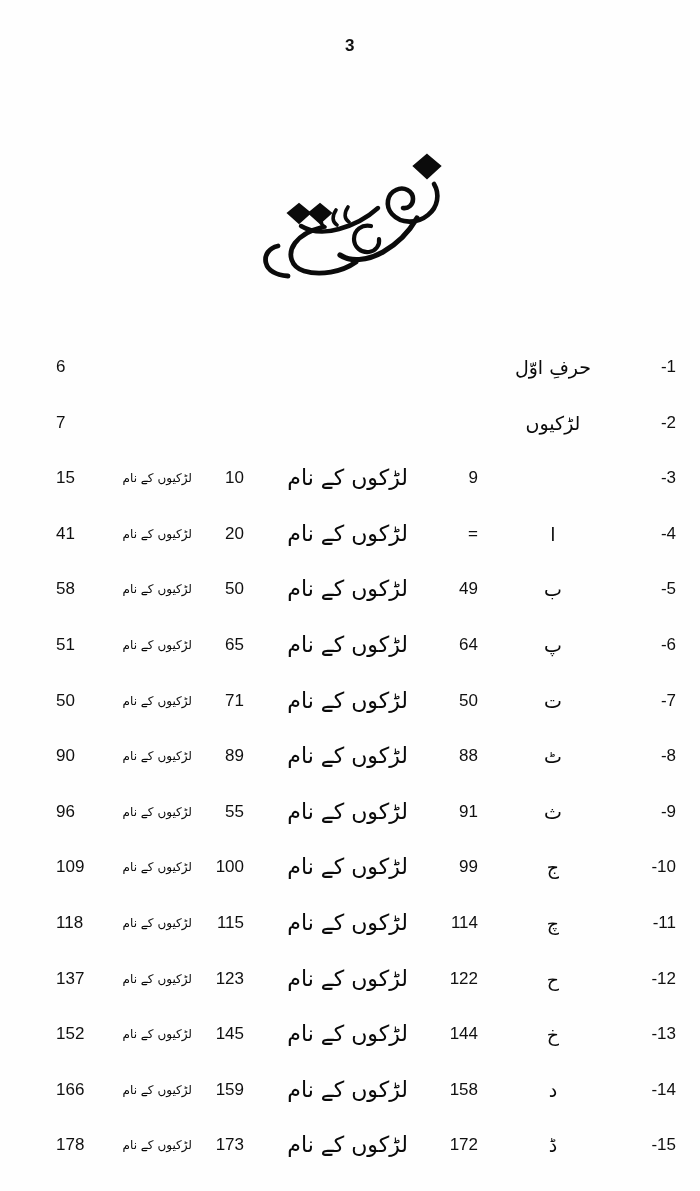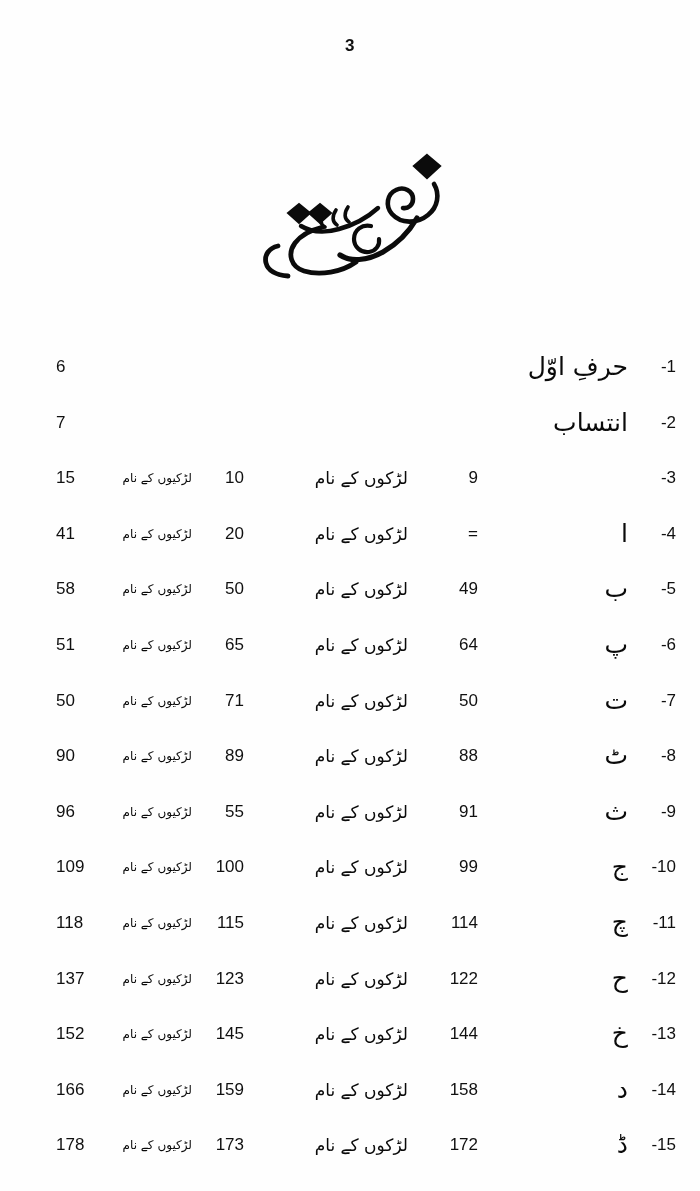--- a/index.html
+++ b/index.html
@@ -83,40 +83,40 @@
     text-align: right;
     font-size: 17px;
     font-weight: normal;
     color: #101010;
     direction: ltr;
   }
   
   .c-label {
     right: 72px;
     width: 150px;
-    text-align: right;
-    font-size: 25px;
+    text-align: center;
+    font-size: 19px;
     color: #0a0a0a;
     direction: rtl;
     font-family: "DejaVu Sans", "Liberation Sans", sans-serif;
   }
   
   .c-num-right {
     right: 222px;
     width: 58px;
     text-align: right;
     font-size: 17px;
     color: #101010;
   }
   
   .c-boys {
     right: 292px;
     width: 130px;
     text-align: right;
-    font-size: 17px;
+    font-size: 22px;
     direction: rtl;
     color: #0a0a0a;
     font-family: "DejaVu Sans", "Liberation Sans", sans-serif;
   }
   
   .c-num-mid {
     right: 456px;
     width: 58px;
     text-align: right;
     font-size: 17px;
@@ -201,21 +201,21 @@
       <span class="cell c-label">حرفِ اوّل</span>
       <span class="cell c-num-right"></span>
       <span class="cell c-boys"></span>
       <span class="cell c-num-mid"></span>
       <span class="cell c-girls"></span>
       <span class="cell c-num-left">6</span>
     </div>
 
     <div class="toc-row">
       <span class="cell c-serial">-2</span>
-      <span class="cell c-label">انتساب</span>
+      <span class="cell c-label">لڑکیوں</span>
       <span class="cell c-num-right"></span>
       <span class="cell c-boys"></span>
       <span class="cell c-num-mid"></span>
       <span class="cell c-girls"></span>
       <span class="cell c-num-left">7</span>
     </div>
 
     <div class="toc-row">
       <span class="cell c-serial">-3</span>
       <span class="cell c-num-right">9</span>

